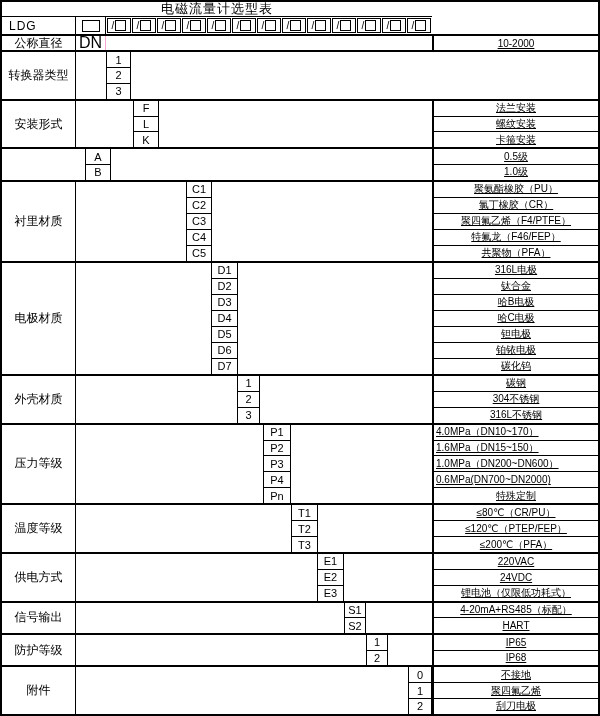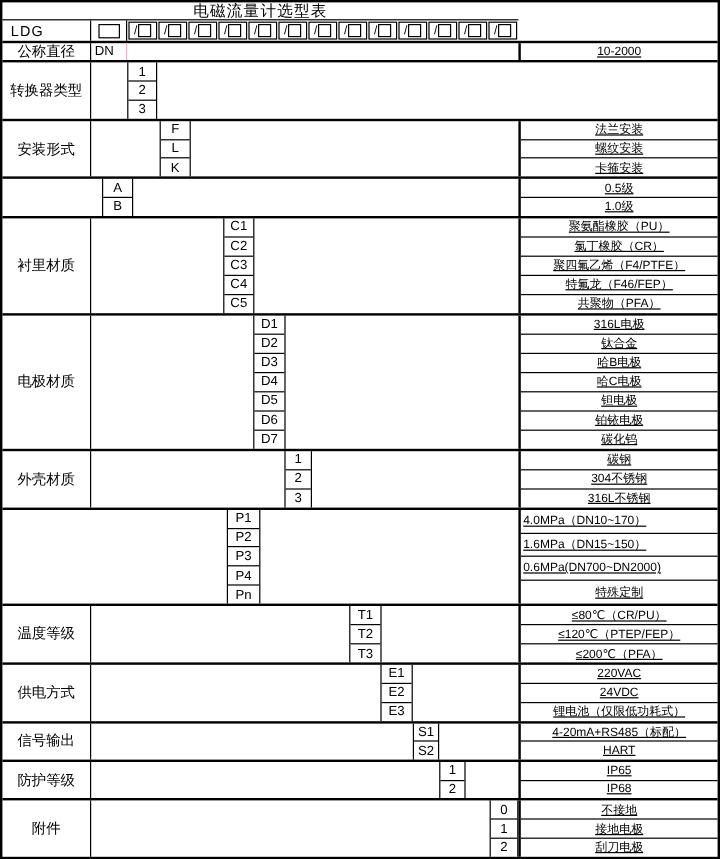--- a/index.html
+++ b/index.html
@@ -22,21 +22,21 @@
   .sq-b      { width:18px; height:12px; }
   .sq-s      { width:11px; height:11px; margin-left:1px; }
   .slots     { flex:1; display:flex; justify-content:space-between; align-items:center; padding:0 1px; }
   .slot      { width:24px; height:15px; border:1px solid #000; display:flex; align-items:center; justify-content:center; font-size:10px; line-height:13px; }
   .desc-header { flex:1; border-left:2px solid #000; display:flex; align-items:center; justify-content:center; font-size:13px; letter-spacing:2px; }
 
   
   .section   { display:flex; border-bottom:2px solid #000; }
   .section.last { border-bottom:none; }
   .label     { width:74px; border-right:1px solid #000; display:flex; align-items:center; justify-content:center; font-size:12px; text-align:center; }
-  .dn-cell   { width:30px; border-right:1px solid #f9a8d4; font-size:11px; display:flex; align-items:center; padding-left:3px; }
+  .dn-cell   { width:30px; border-right:1px solid #f9a8d4; font-size:16px; display:flex; align-items:center; padding-left:3px; }
   .fill      { flex:1; }
   .code-col  { border-left:1px solid #000; border-right:1px solid #000; display:flex; flex-direction:column; }
   .code      { flex:1; border-bottom:1px solid #000; display:flex; align-items:center; justify-content:center; font-size:11px; }
   .code:last-child { border-bottom:none; }
   .desc-col  { width:166px; border-left:2px solid #000; display:flex; flex-direction:column; }
   .desc      { flex:1; border-bottom:1px solid #000; display:flex; align-items:center; justify-content:center; font-size:10px; white-space:nowrap; overflow:hidden;text-decoration:underline; }
   .desc:last-child { border-bottom:none; }
   .desc.left { justify-content:flex-start; padding-left:2px; }
 </style>
 </head>
@@ -174,32 +174,34 @@
     </div>
     <div class="fill"></div>
     <div class="desc-col">
       <div class="desc">碳钢</div>
       <div class="desc">304不锈钢</div>
       <div class="desc">316L不锈钢</div>
     </div>
   </div>
 
   <div class="section" style="height:80.95px">
+    <div class="label">压力等级</div>
     <div class="fill" style="flex:0 0 187px"></div>
     <div class="code-col" style="width:28px">
       <div class="code">P1</div>
       <div class="code">P2</div>
       <div class="code">P3</div>
       <div class="code">P4</div>
       <div class="code">Pn</div>
     </div>
     <div class="fill"></div>
     <div class="desc-col">
       <div class="desc left">4.0MPa（DN10~170）</div>
       <div class="desc left">1.6MPa（DN15~150）</div>
+      <div class="desc left">1.0MPa（DN200~DN600）</div>
       <div class="desc left">0.6MPa(DN700~DN2000)</div>
       <div class="desc">特殊定制</div>
     </div>
   </div>
 
   <div class="section" style="height:48.57px">
     <div class="label">温度等级</div>
     <div class="fill" style="flex:0 0 215px"></div>
     <div class="code-col" style="width:27px">
       <div class="code">T1</div>
@@ -262,18 +264,18 @@
     <div class="label">附件</div>
     <div class="fill" style="flex:0 0 332px"></div>
     <div class="code-col" style="width:24px">
       <div class="code">0</div>
       <div class="code">1</div>
       <div class="code">2</div>
     </div>
     <div class="fill" style="flex:0 0 0px"></div>
     <div class="desc-col">
       <div class="desc">不接地</div>
-      <div class="desc">接地电极</div>
+      <div class="desc">聚四氟乙烯</div>
       <div class="desc">刮刀电极</div>
     </div>
   </div>
 
 </div>
 
 </body></html>

